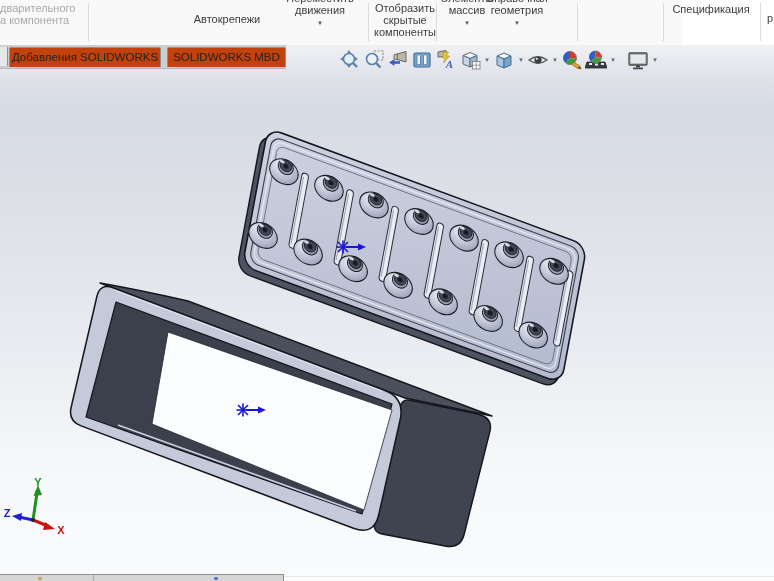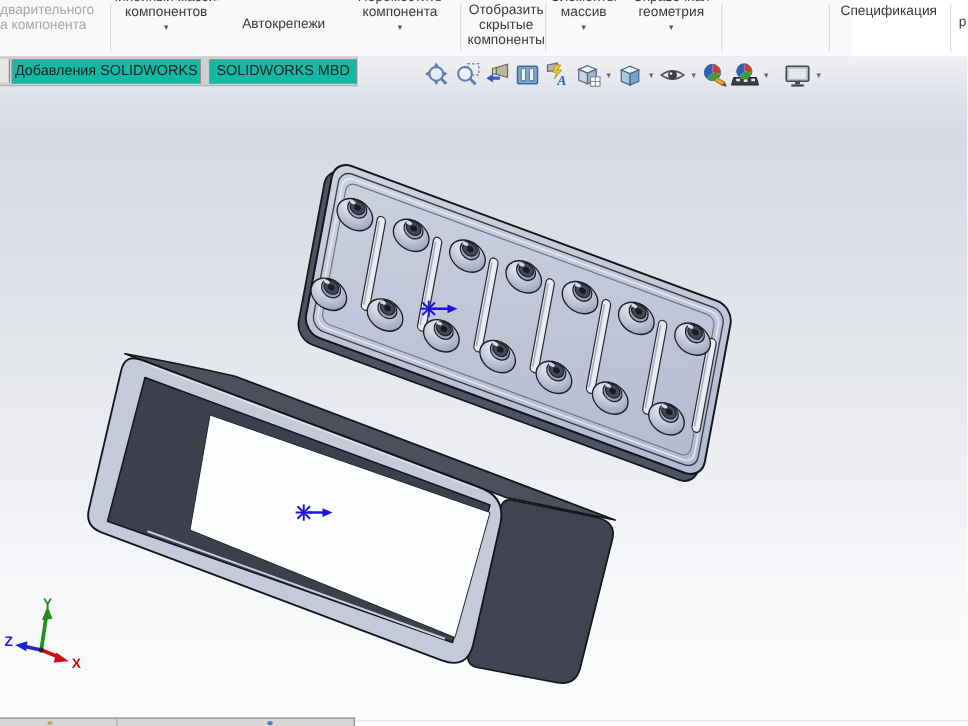--- a/index.html
+++ b/index.html
@@ -11,21 +11,21 @@
   .ritem{position:absolute;top:0;text-align:center;font-size:11px;line-height:12px;color:#3c3c3c;cursor:default;}
   .ritem .clip{height:4px;overflow:hidden;position:relative;}
   .ritem .clip span{position:absolute;bottom:0;left:50%;transform:translateX(-50%);white-space:nowrap;}
   .ritem .lbl{white-space:nowrap;}
   .ritem .caret{font-size:7px;color:#555;margin-top:3px;line-height:7px;}
   .ritem.disabled{color:#a8a8a8;text-align:left;}
   .rsep{position:absolute;top:3px;width:1px;height:38px;background:#dcdcdc;}
   
   .tabstrip{position:absolute;left:0;top:45px;width:285px;height:23px;background:#ccced2;
             border-right:1px solid #bfc2c8;border-bottom:1px solid #b3b6bc;z-index:5;}
-  .tab{position:absolute;top:2px;height:19px;background:#14b8a6;border:1px solid #8f8f8f;border-bottom:none;
+  .tab{position:absolute;top:2px;height:19px;background:#c2410c;border:1px solid #8f8f8f;border-bottom:none;
        font-size:11.5px;color:#222;text-align:center;line-height:19px;border-radius:2px 2px 0 0;cursor:default;}
   .tabfrag{position:absolute;left:0;top:2px;width:7px;height:19px;background:#e7e7e7;border-right:1px solid #8f8f8f;}
   
   .viewport{position:absolute;left:0;top:45px;width:774px;height:536px;
     background:linear-gradient(180deg,#f0f1f4 0%,#dfe2e9 6%,#d6dae2 12%,#dde0e7 30%,#e9ebf0 55%,#f7f8fa 80%,#fafbfc 100%);}
   .viewport svg{position:absolute;left:0;top:0;}
   
   .hud{position:absolute;left:338px;top:47px;height:26px;display:flex;align-items:center;z-index:6;}
   .hicon{width:24px;height:24px;display:flex;align-items:center;justify-content:center;cursor:default;}
   .hcaret{width:10px;font-size:7px;color:#666;text-align:center;cursor:default;}
@@ -43,37 +43,30 @@
 
 <div id="app">
 
   <div class="ribbon">
     <div class="ritem disabled" style="left:0;width:104px;top:2px">
       <div class="lbl">дварительного</div>
       <div class="lbl">а компонента</div>
     </div>
     <div class="rsep" style="left:88px"></div>
 
-    <div class="ritem" style="left:92px;width:82px">
-      <div class="clip">
-          <span>Линейный массив</span>
-        </div>
-      <div class="lbl">компонентов</div>
-      <div class="caret">▾</div>
-    </div>
 
     <div class="ritem" style="left:187px;width:80px;top:13px">
       <div class="lbl">Автокрепежи</div>
     </div>
 
     <div class="ritem" style="left:279px;width:82px">
       <div class="clip">
           <span>Переместить</span>
         </div>
-      <div class="lbl">компонента</div>
+      <div class="lbl">движения</div>
       <div class="caret">▾</div>
     </div>
 
     <div class="rsep" style="left:368px"></div>
 
     <div class="ritem" style="left:371px;width:68px;top:2px">
       <div class="lbl">Отобразить</div>
       <div class="lbl">скрытые</div>
       <div class="lbl">компоненты</div>
     </div>
@@ -81,21 +74,21 @@
     <div class="rsep" style="left:436px"></div>
 
     <div class="ritem" style="left:440px;width:54px">
       <div class="clip">
           <span>Элементы</span>
         </div>
       <div class="lbl">массив</div>
       <div class="caret">▾</div>
     </div>
 
-    <div class="ritem" style="left:507px;width:60px">
+    <div class="ritem" style="left:487px;width:60px">
       <div class="clip">
           <span>Справочная</span>
         </div>
       <div class="lbl">геометрия</div>
       <div class="caret">▾</div>
     </div>
 
     <div class="rsep" style="left:577px"></div>
 
 

